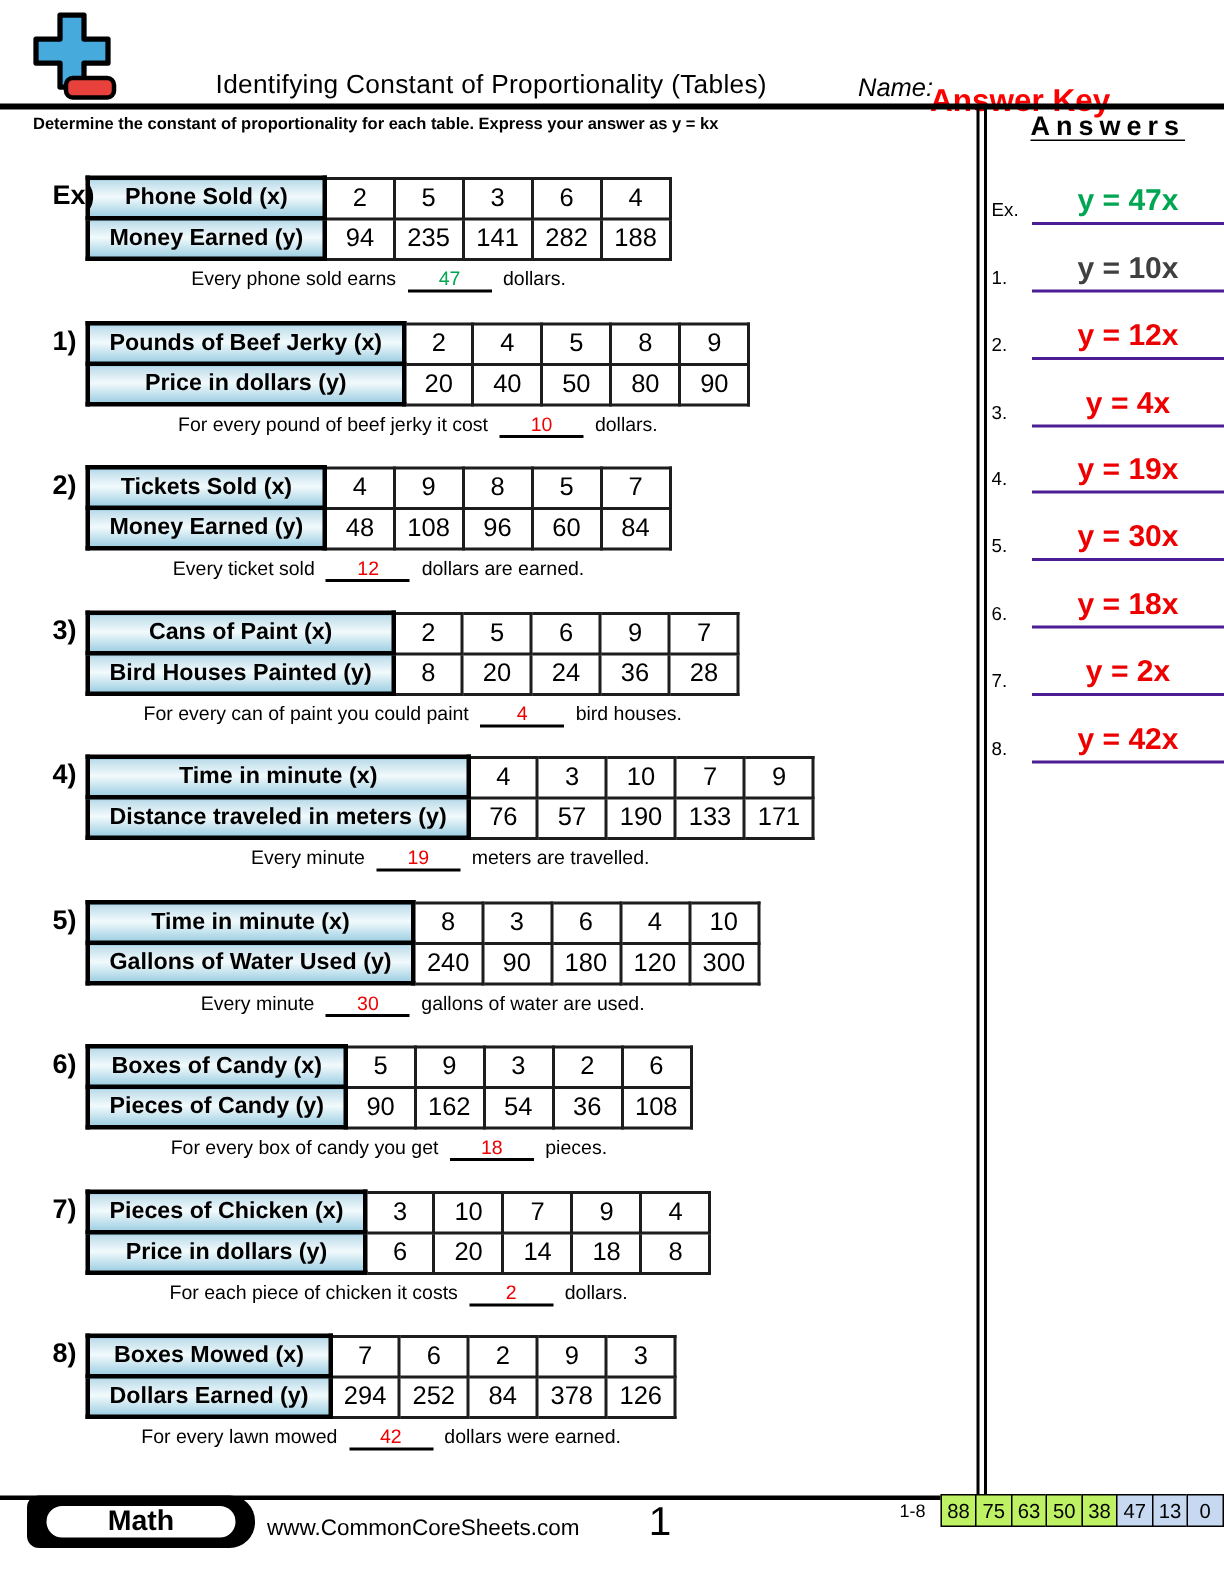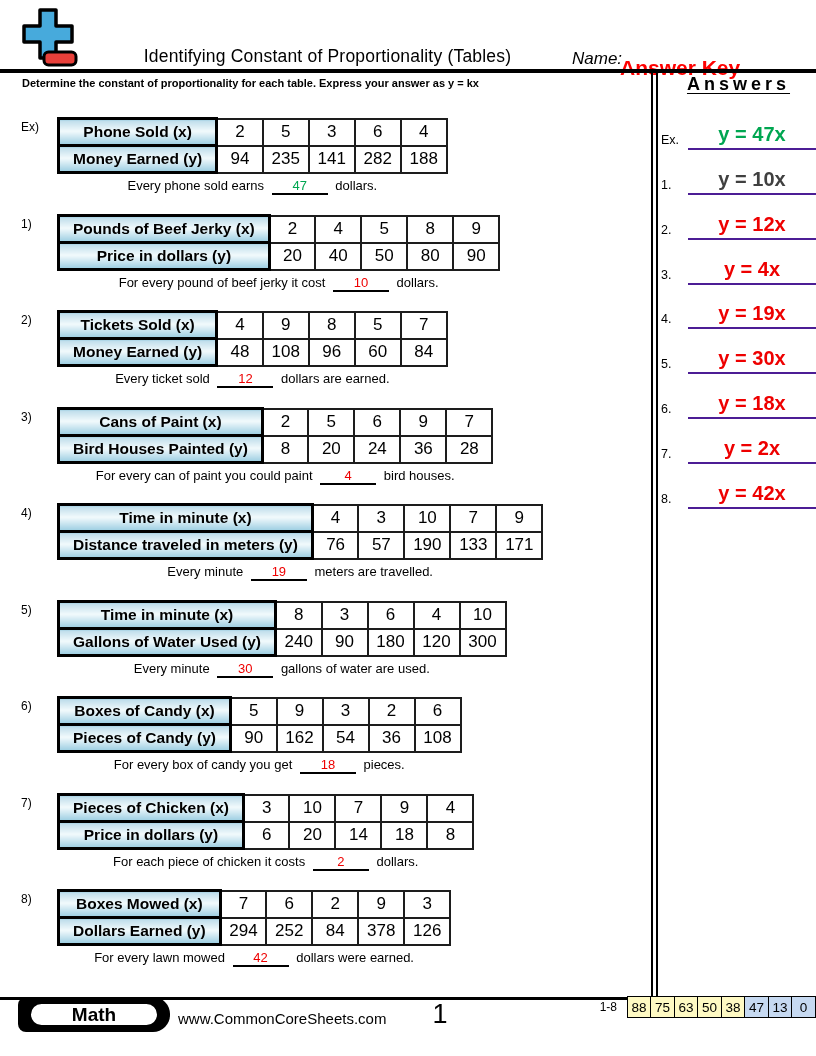--- a/index.html
+++ b/index.html
@@ -26,21 +26,21 @@
   .answers-title { font-size: 18px; font-weight: bold; text-align: center; letter-spacing: 4px;
                    text-decoration: underline; text-underline-offset: 3px; }
   #answers-list { margin-top: 10px; }
   .answer-row { height: 44.9px; display: flex; align-items: flex-end; }
   .answer-num { width: 27px; font-size: 12.5px; padding-bottom: 3px; }
   .answer-val { flex: 1; text-align: center; font-size: 20px; font-weight: bold;
                 border-bottom: 2px solid #4c1d95; padding-bottom: 2px; line-height: 1.15; }
 
   
   .problem { position: absolute; left: 0; }
-  .p-num { position: absolute; left: 21px; top: 3px; font-weight: normal; font-size: 12px; }
+  .p-num { position: absolute; left: 35px; top: 3px; font-weight: bold; font-size: 18px; }
   .p-body { margin-left: 57px; display: inline-block; }
   .p-table { border-collapse: collapse; }
   .p-table th { border: 3px solid #000;
                 background: linear-gradient(180deg, #bddcea 0%, #f2fafc 45%, #9dcee2 100%);
                 font-size: 15.5px; font-weight: bold; padding: 0 13px; height: 27px;
                 white-space: nowrap; min-width: 140px; }
   .p-table td { border: 2px solid #1d1d1d; width: 46px; height: 27px; text-align: center;
                 font-size: 17px; background: #fff; }
   .p-sentence { margin-top: 4px; text-align: center; font-size: 13px; }
   .blank { display: inline-block; min-width: 56px; border-bottom: 2px solid #000;
@@ -51,21 +51,21 @@
   .math-badge { position: absolute; left: 18px; top: 997px; width: 152px; height: 35px; background: #000;
                 border-radius: 8px 17px 17px 8px; display: flex; align-items: center; justify-content: center; }
   .math-oval { background: #fff; border: 3px solid #000; border-radius: 14px; width: 132px; height: 27px;
                display: flex; align-items: center; justify-content: center; font-size: 19px; font-weight: bold; }
   .site { position: absolute; left: 178px; top: 1010px; font-size: 15px; }
   .page-num { position: absolute; left: 400px; top: 999px; width: 80px; text-align: center; font-size: 27px; }
   .score-strip { position: absolute; right: 0; top: 996px; display: flex; align-items: center; }
   .score-label { font-size: 12px; margin-right: 9px; background: #fff; padding: 0 2px; }
   #score-cells { display: flex; }
   .score-cell { width: 25px; height: 22px; border: 1.5px solid #000; margin-left: -1.5px;
-                display: flex; align-items: center; justify-content: center; font-size: 13.5px; background: #fef9c3; }
+                display: flex; align-items: center; justify-content: center; font-size: 13.5px; background: #bef264; }
   .score-cell.hl { background: #c6d9f1; }
 </style>
 </head>
 <body>
 
 <div class="page">
 
   <div class="logo">
     <svg width="58" height="62" viewBox="0 0 58 62">
       <path d="M20 4 h16 v16 h16 v16 h-16 v16 h-16 v-16 h-16 v-16 h16 z" fill="#47aadc" stroke="#000" stroke-width="3.5" stroke-linejoin="round"></path>

